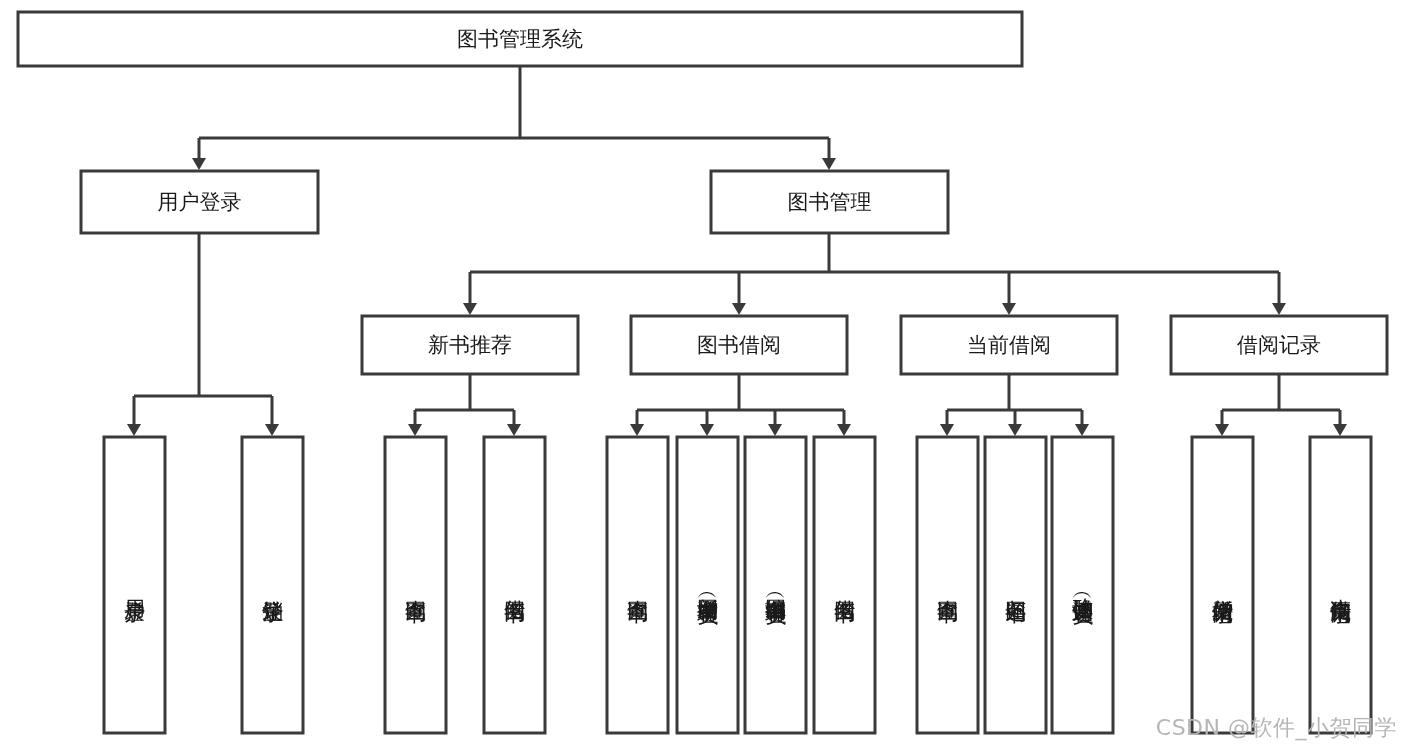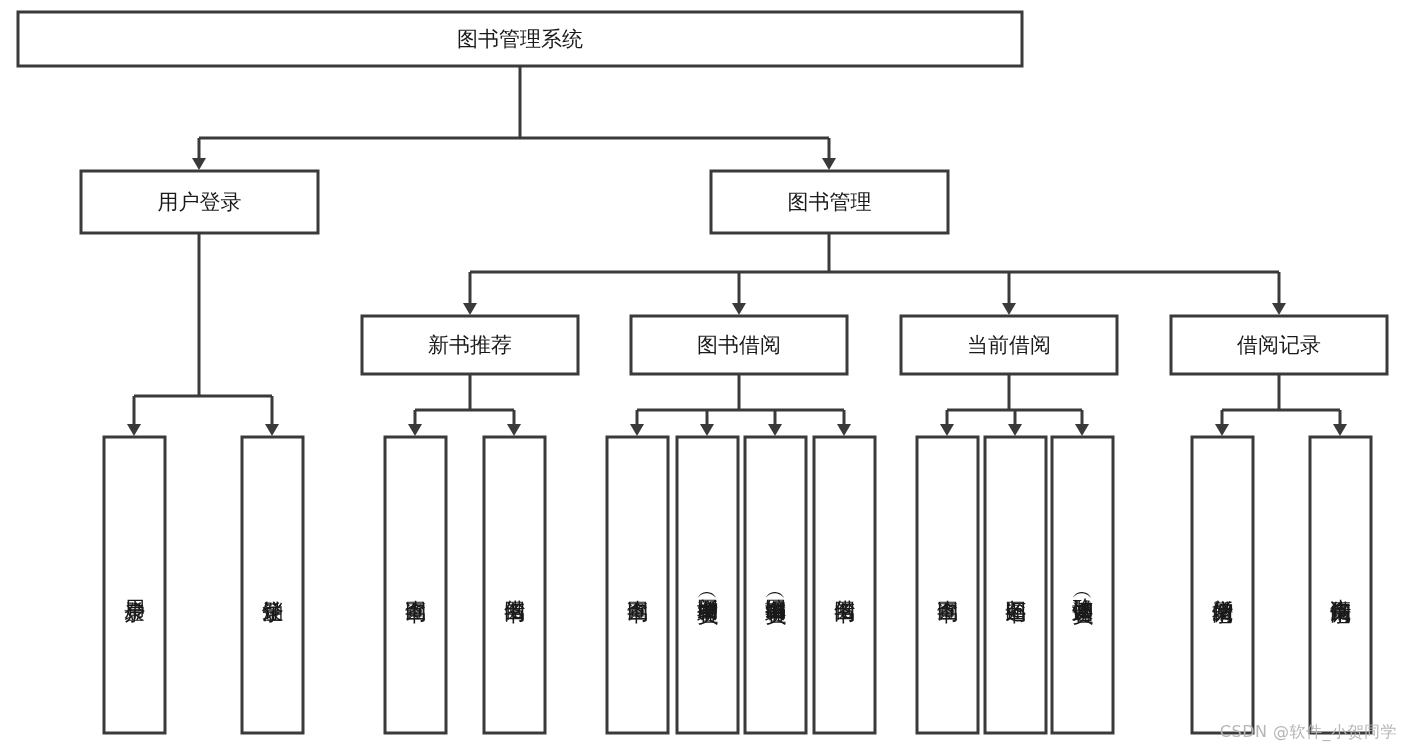--- a/index.html
+++ b/index.html
@@ -58,21 +58,21 @@
     align-items: center;
     justify-content: center;
     white-space: nowrap;
     pointer-events: none;
   }
   .watermark {
     position: absolute;
     right: 8px;
     bottom: 4px;
     font-family: "DejaVu Sans", "Liberation Sans", sans-serif;
-    font-size: 16px;
+    font-size: 22px;
     color: #b6b6b6;
     letter-spacing: 0.5px;
     white-space: nowrap;
   }
 </style>
 </head>
 <body>
 
 <div id="diagram-root">
 

